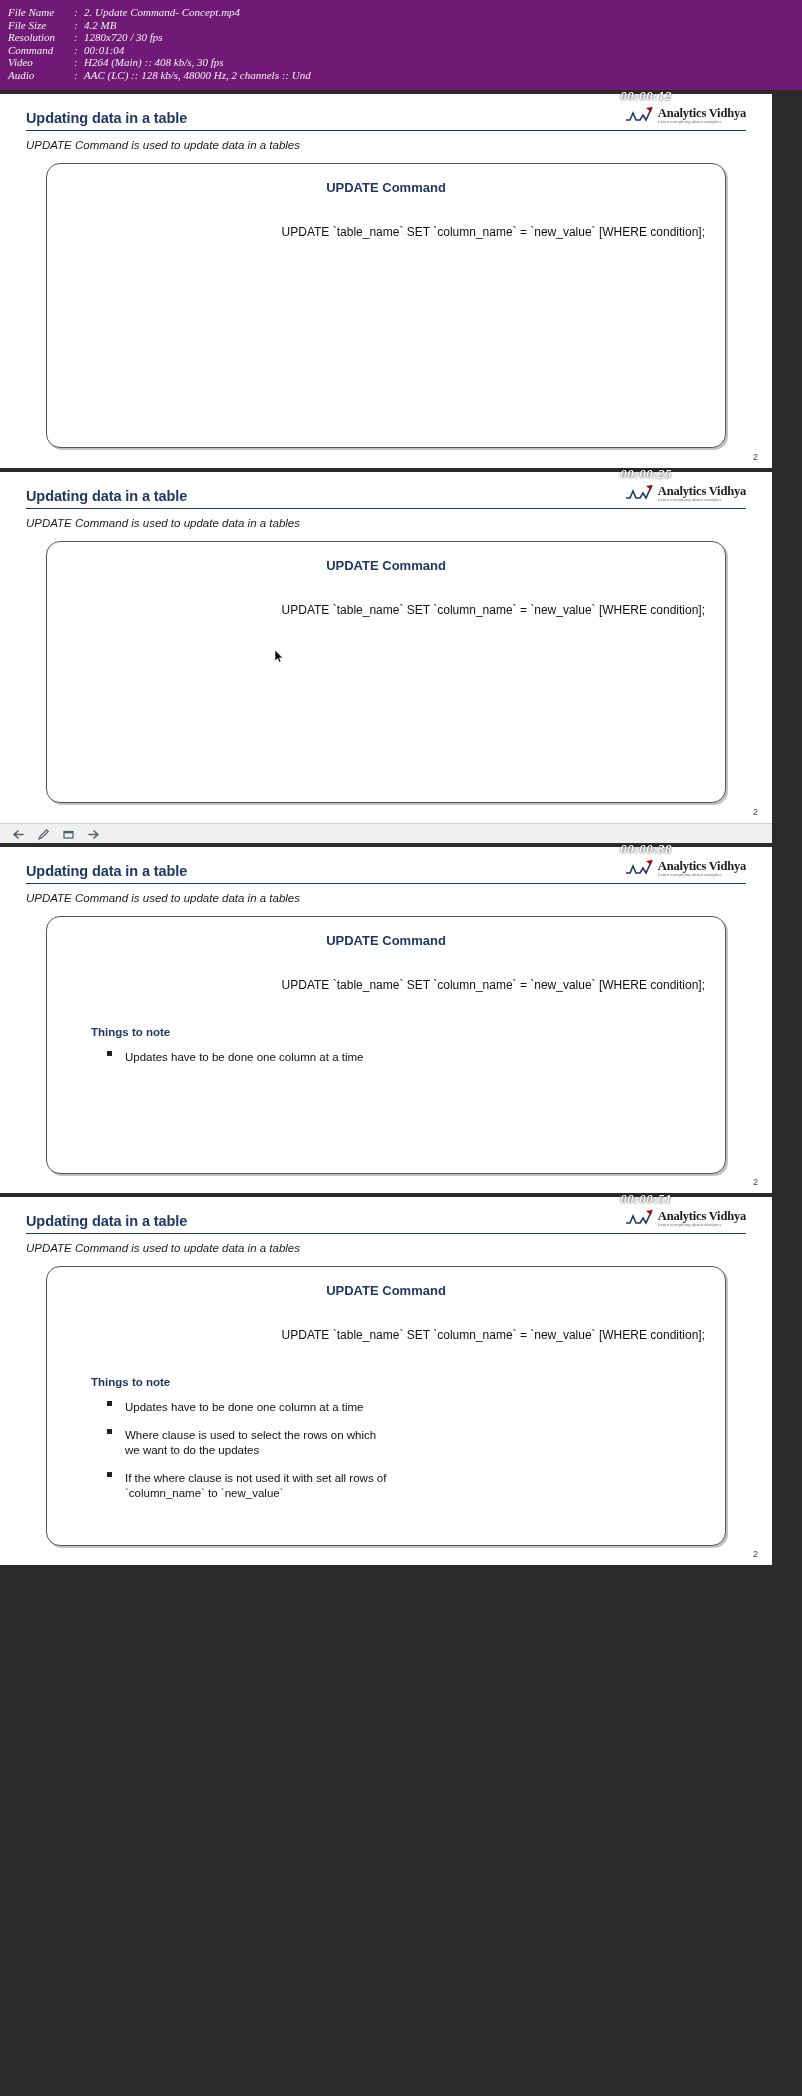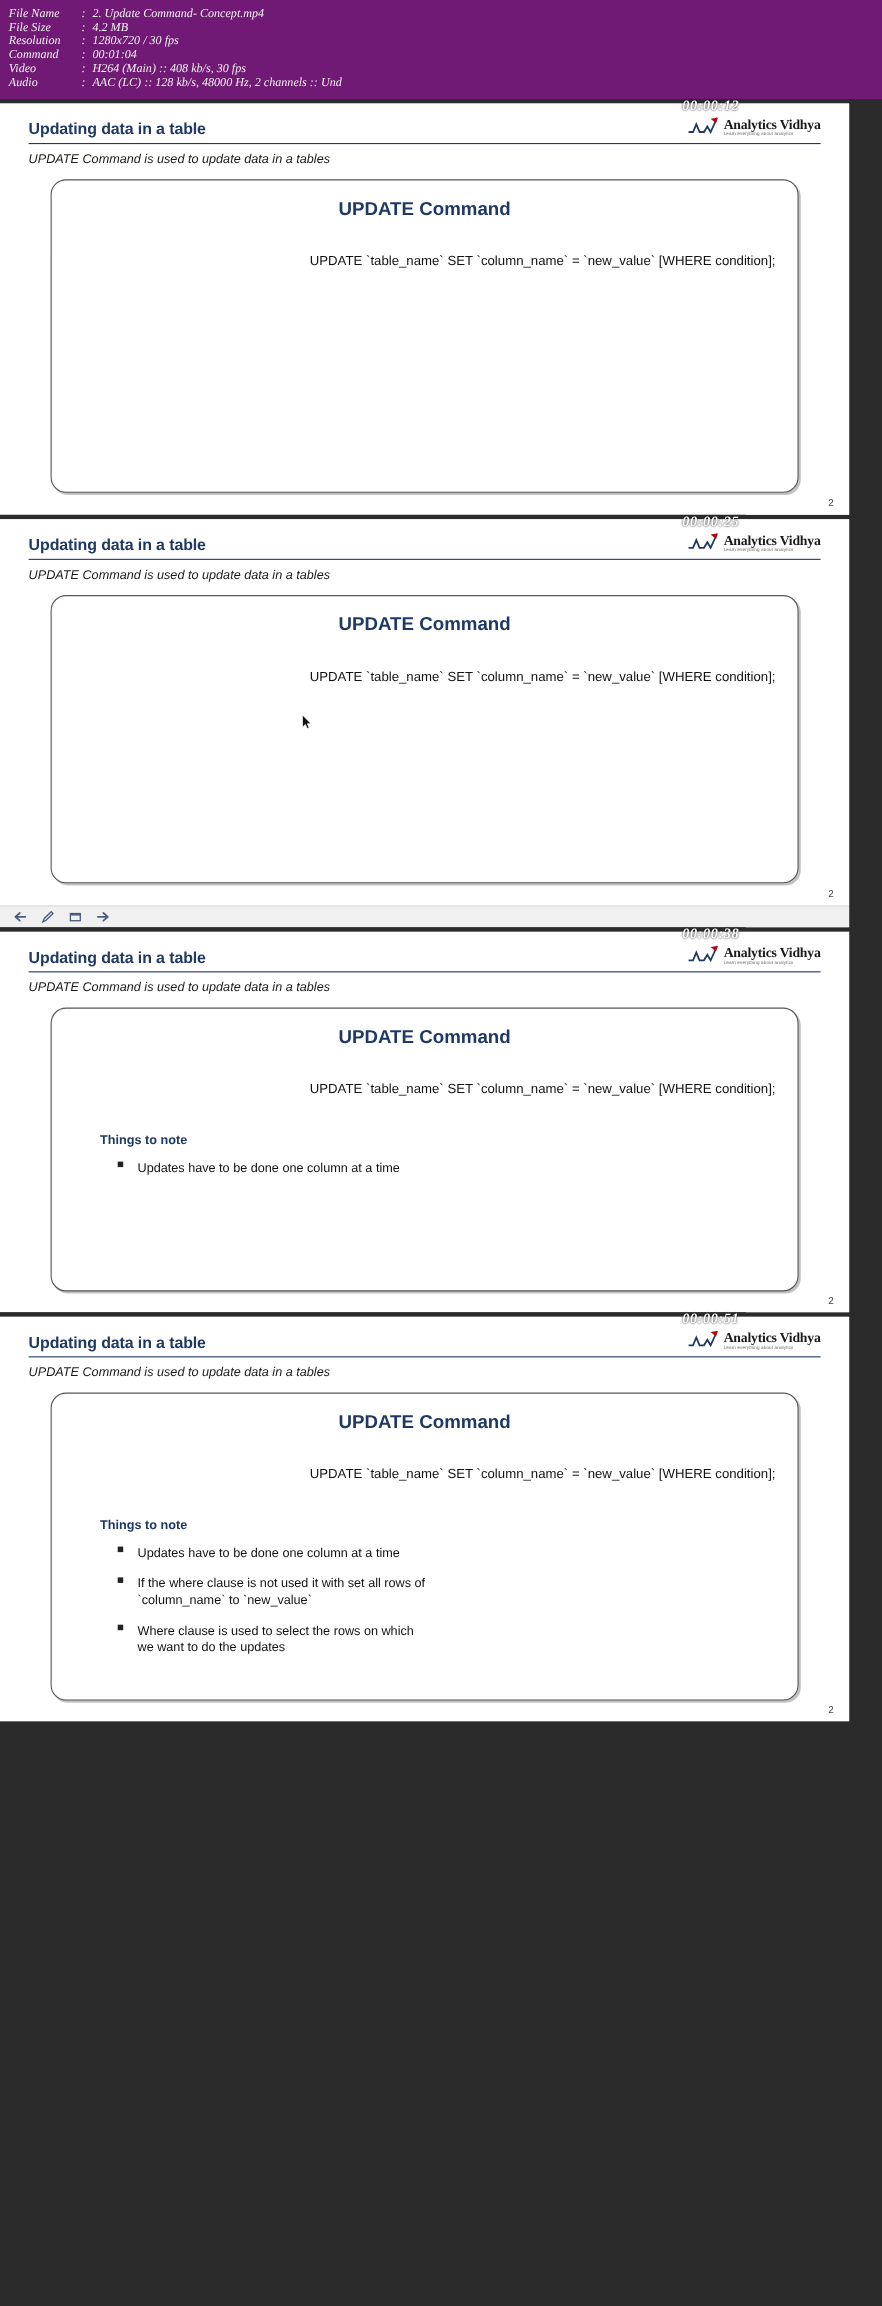--- a/index.html
+++ b/index.html
@@ -108,21 +108,21 @@
     border: 1.3px solid #555;
     border-radius: 14px;
     background: #ffffff;
     box-shadow: 2px 2px 0 rgba(80,80,80,0.35);
     padding: 14px 20px 18px 20px;
   }
   .card-title {
     text-align: center;
     color: #1f3864;
     font-weight: bold;
-    font-size: 17px;
+    font-size: 13px;
     margin-top: 2px;
   }
   .code-line {
     text-align: right;
     margin-top: 30px;
     font-size: 12px;
     color: #111;
   }
   .note-head {
     color: #1f3864;
@@ -351,22 +351,22 @@
           </div>
           <div class="slide-title">Updating data in a table</div>
           <div class="title-rule"></div>
           <div class="subtitle">UPDATE Command is used to update data in a tables</div>
           <div class="card" style="height:280px;">
             <div class="card-title">UPDATE Command</div>
             <div class="code-line">UPDATE `table_name` SET `column_name` = `new_value` [WHERE condition];</div>
             <div class="note-head">Things to note</div>
             <ul class="notes">
               <li><span class="bullet"></span><span>Updates have to be done one column at a time</span></li>
+              <li style="max-width:260px;"><span class="bullet"></span><span>Where clause is used to select the rows on which we want to do the updates</span></li>
               <li style="max-width:270px;"><span class="bullet"></span><span>If the where clause is not used it with set all rows of `column_name` to `new_value`</span></li>
-              <li style="max-width:260px;"><span class="bullet"></span><span>Where clause is used to select the rows on which we want to do the updates</span></li>
             </ul>
           </div>
           <div class="pagenum">2</div>
         </div>
       </div>
     </div>
   </div>
 
 </div>
 

